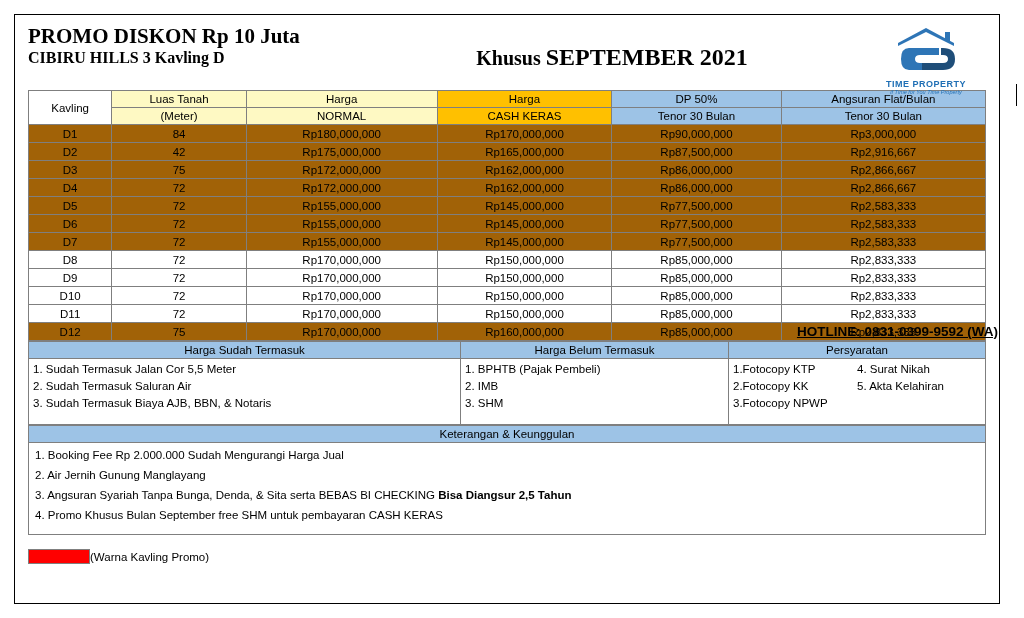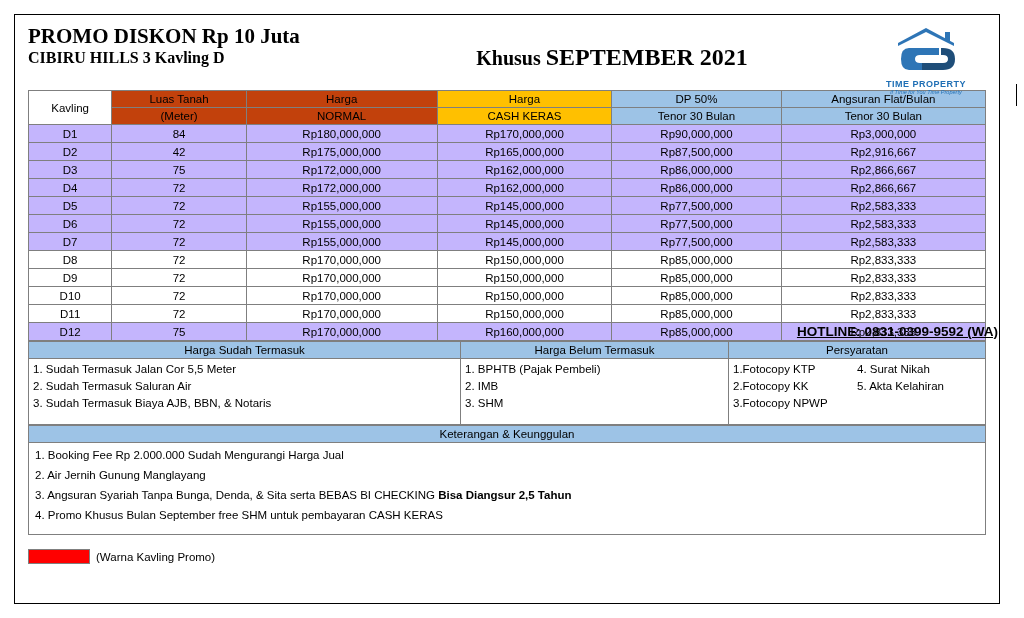--- a/index.html
+++ b/index.html
@@ -89,28 +89,28 @@
     border:1px solid #7f7f7f;
     font-size:11.5px;
     text-align:center;
     height:17px;
     padding:0 2px;
     box-sizing:border-box;
     font-weight:normal;
   }
   .th-main{
     font-weight:bold;
-    background:#c2410c;
+    background:#fef9c3;
   }
   .th-kavling{background:#ffffff;font-weight:bold;font-size:12px;}
   .th-harga{font-size:15px;font-weight:bold;}
   .th-sub{font-size:13px;font-weight:bold;}
   .yellow{background:#ffc000;}
   .blue{background:#9dc3e6;}
-  .green{background:#c4b5fd;}
+  .green{background:#a16207;}
   .white{background:#ffffff;}
   .row-h{height:18px;}
 
   
   .info-table{width:100%;margin-top:0px;padding-left:7px;}
   .info-table td{
     border:1px solid #7f7f7f;
     font-size:11.5px;
     vertical-align:top;
     padding:2px 4px;
@@ -163,21 +163,21 @@
     align-items:center;
   }
   .legend .half{display:flex;align-items:center;width:50%;}
   .swatch{
     width:62px;height:15px;
     border:1px solid #7f7f7f;
     box-sizing:border-box;
   }
   .swatch.red{background:#ff0000;}
   .swatch.grn{background:#92d050;}
-  .legend-label{font-size:11.5px;padding-left:6px;}
+  .legend-label{font-size:11.5px;}
   .legend .sp{flex:1;}
   .right-edge{
     position:absolute;
     right:6px;top:84px;
     width:1px;height:22px;
     border-left:1px solid #000;
   }
 </style>
 </head>
 <body>

